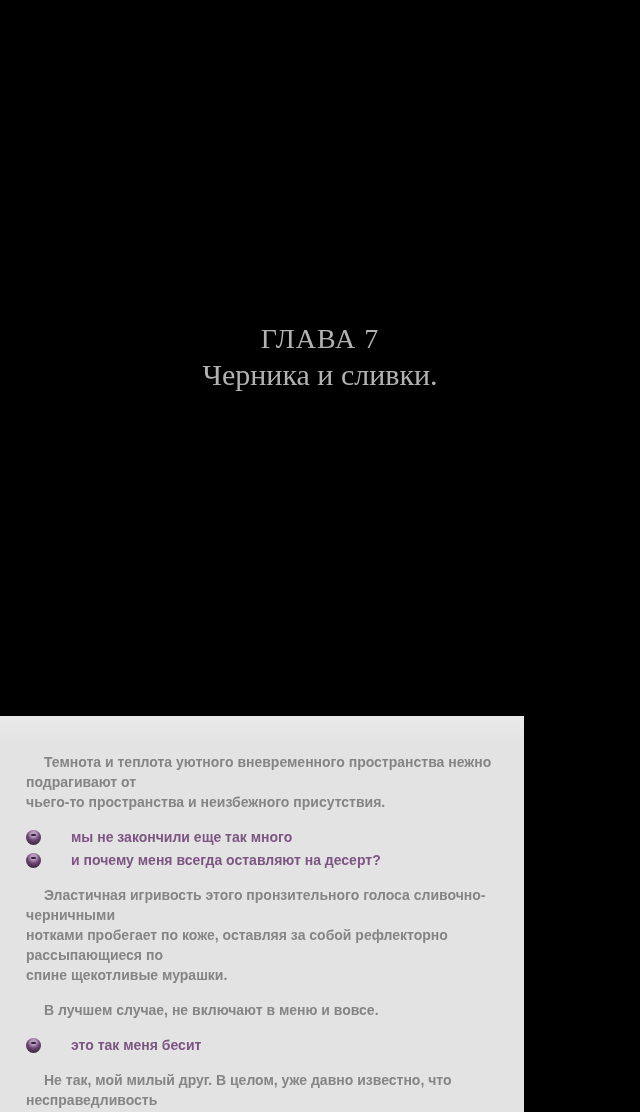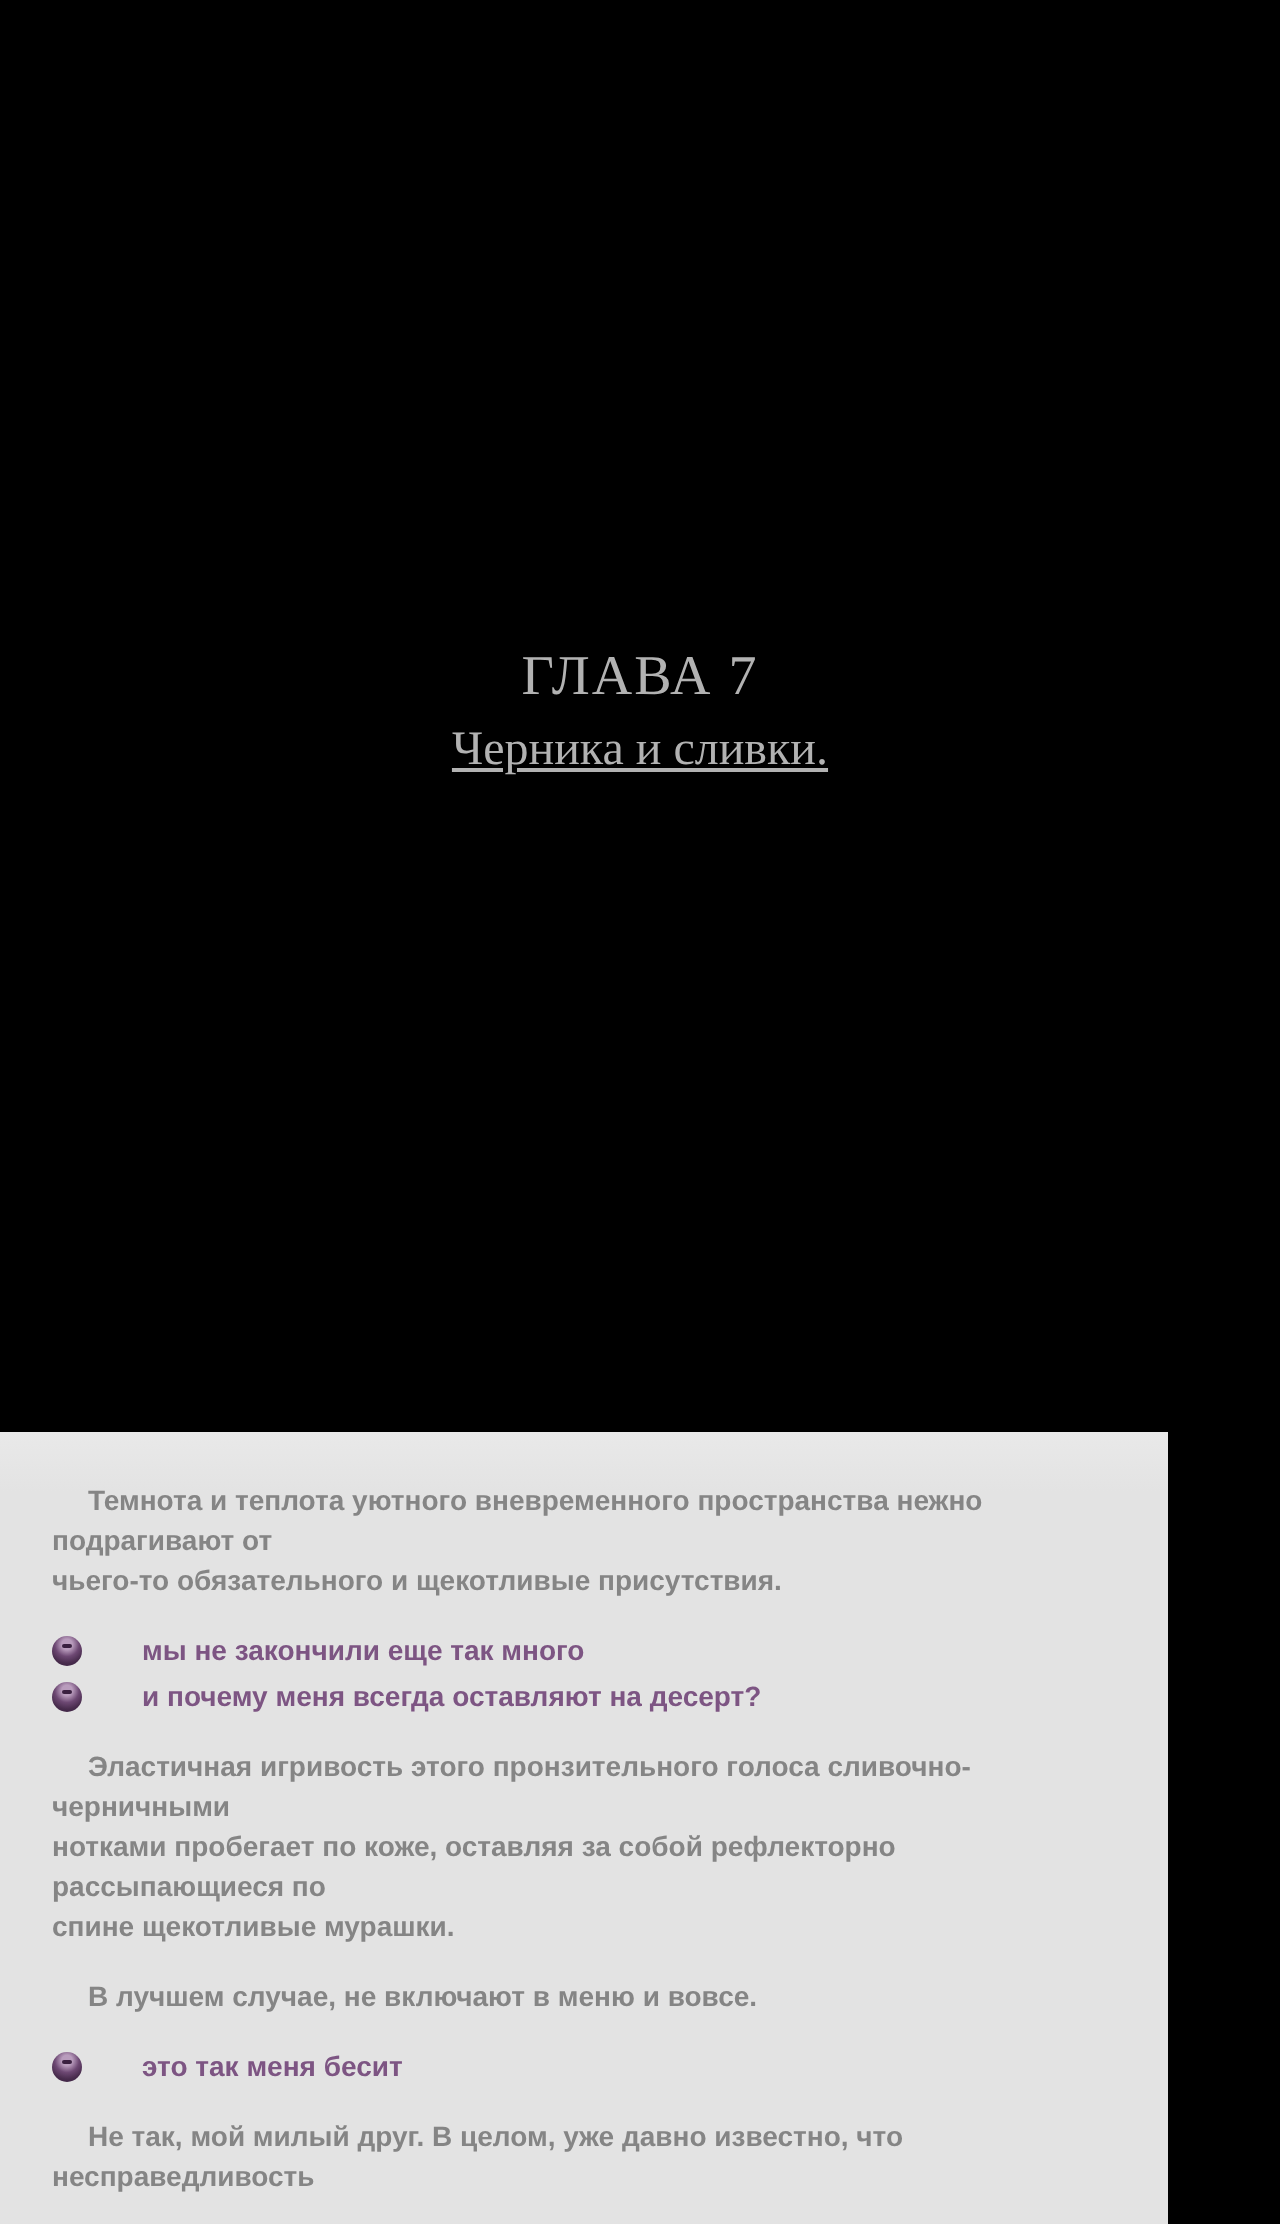--- a/index.html
+++ b/index.html
@@ -29,35 +29,34 @@
     color: #b2b2b2;
     font-family: "Liberation Serif", serif;
     font-weight: 400;
   }
   .chapter-number {
     font-size: 28px;
     line-height: 34px;
     letter-spacing: 1px;
   }
   .chapter-name {
-    font-size: 24px;
+    font-size: 30px;
     line-height: 38px;
-    text-decoration: underline;
   }
 
   
   .text-panel {
     position: absolute;
     left: 0;
     top: 716px;
-    width: 584px;
+    width: 524px;
     height: 396px;
     background: linear-gradient(#e9e9e9, #e3e3e3 30px, #e3e3e3);
     box-sizing: border-box;
-    padding-top: 24px;
+    padding-top: 36px;
   }
   .block { margin: 0 30px 0 26px; }
   .block + .block { margin-top: 15px; }
   .dialogue + .dialogue { margin-top: 3px; }
 
   .narration {
     color: #858585;
     font-size: 14px;
     line-height: 20px;
     font-weight: bold;
@@ -104,21 +103,21 @@
   <div class="chapter-title">
     <div class="chapter-number">ГЛАВА 7</div>
     <div class="chapter-name">Черника и сливки.</div>
   </div>
 </div>
 
 <div class="text-panel">
 
   <p class="block narration">
     <span class="line">Темнота и теплота уютного вневременного пространства нежно подрагивают от</span>
-    <span class="line">чьего-то обязательного и щекотливые присутствия.</span>
+    <span class="line">чьего-то пространства и неизбежного присутствия.</span>
   </p>
 
   <p class="block dialogue">
     <span class="berry"></span>
     <span>мы не закончили еще так много</span>
   </p>
 
   <p class="block dialogue">
     <span class="berry"></span>
     <span>и почему меня всегда оставляют на десерт?</span>

